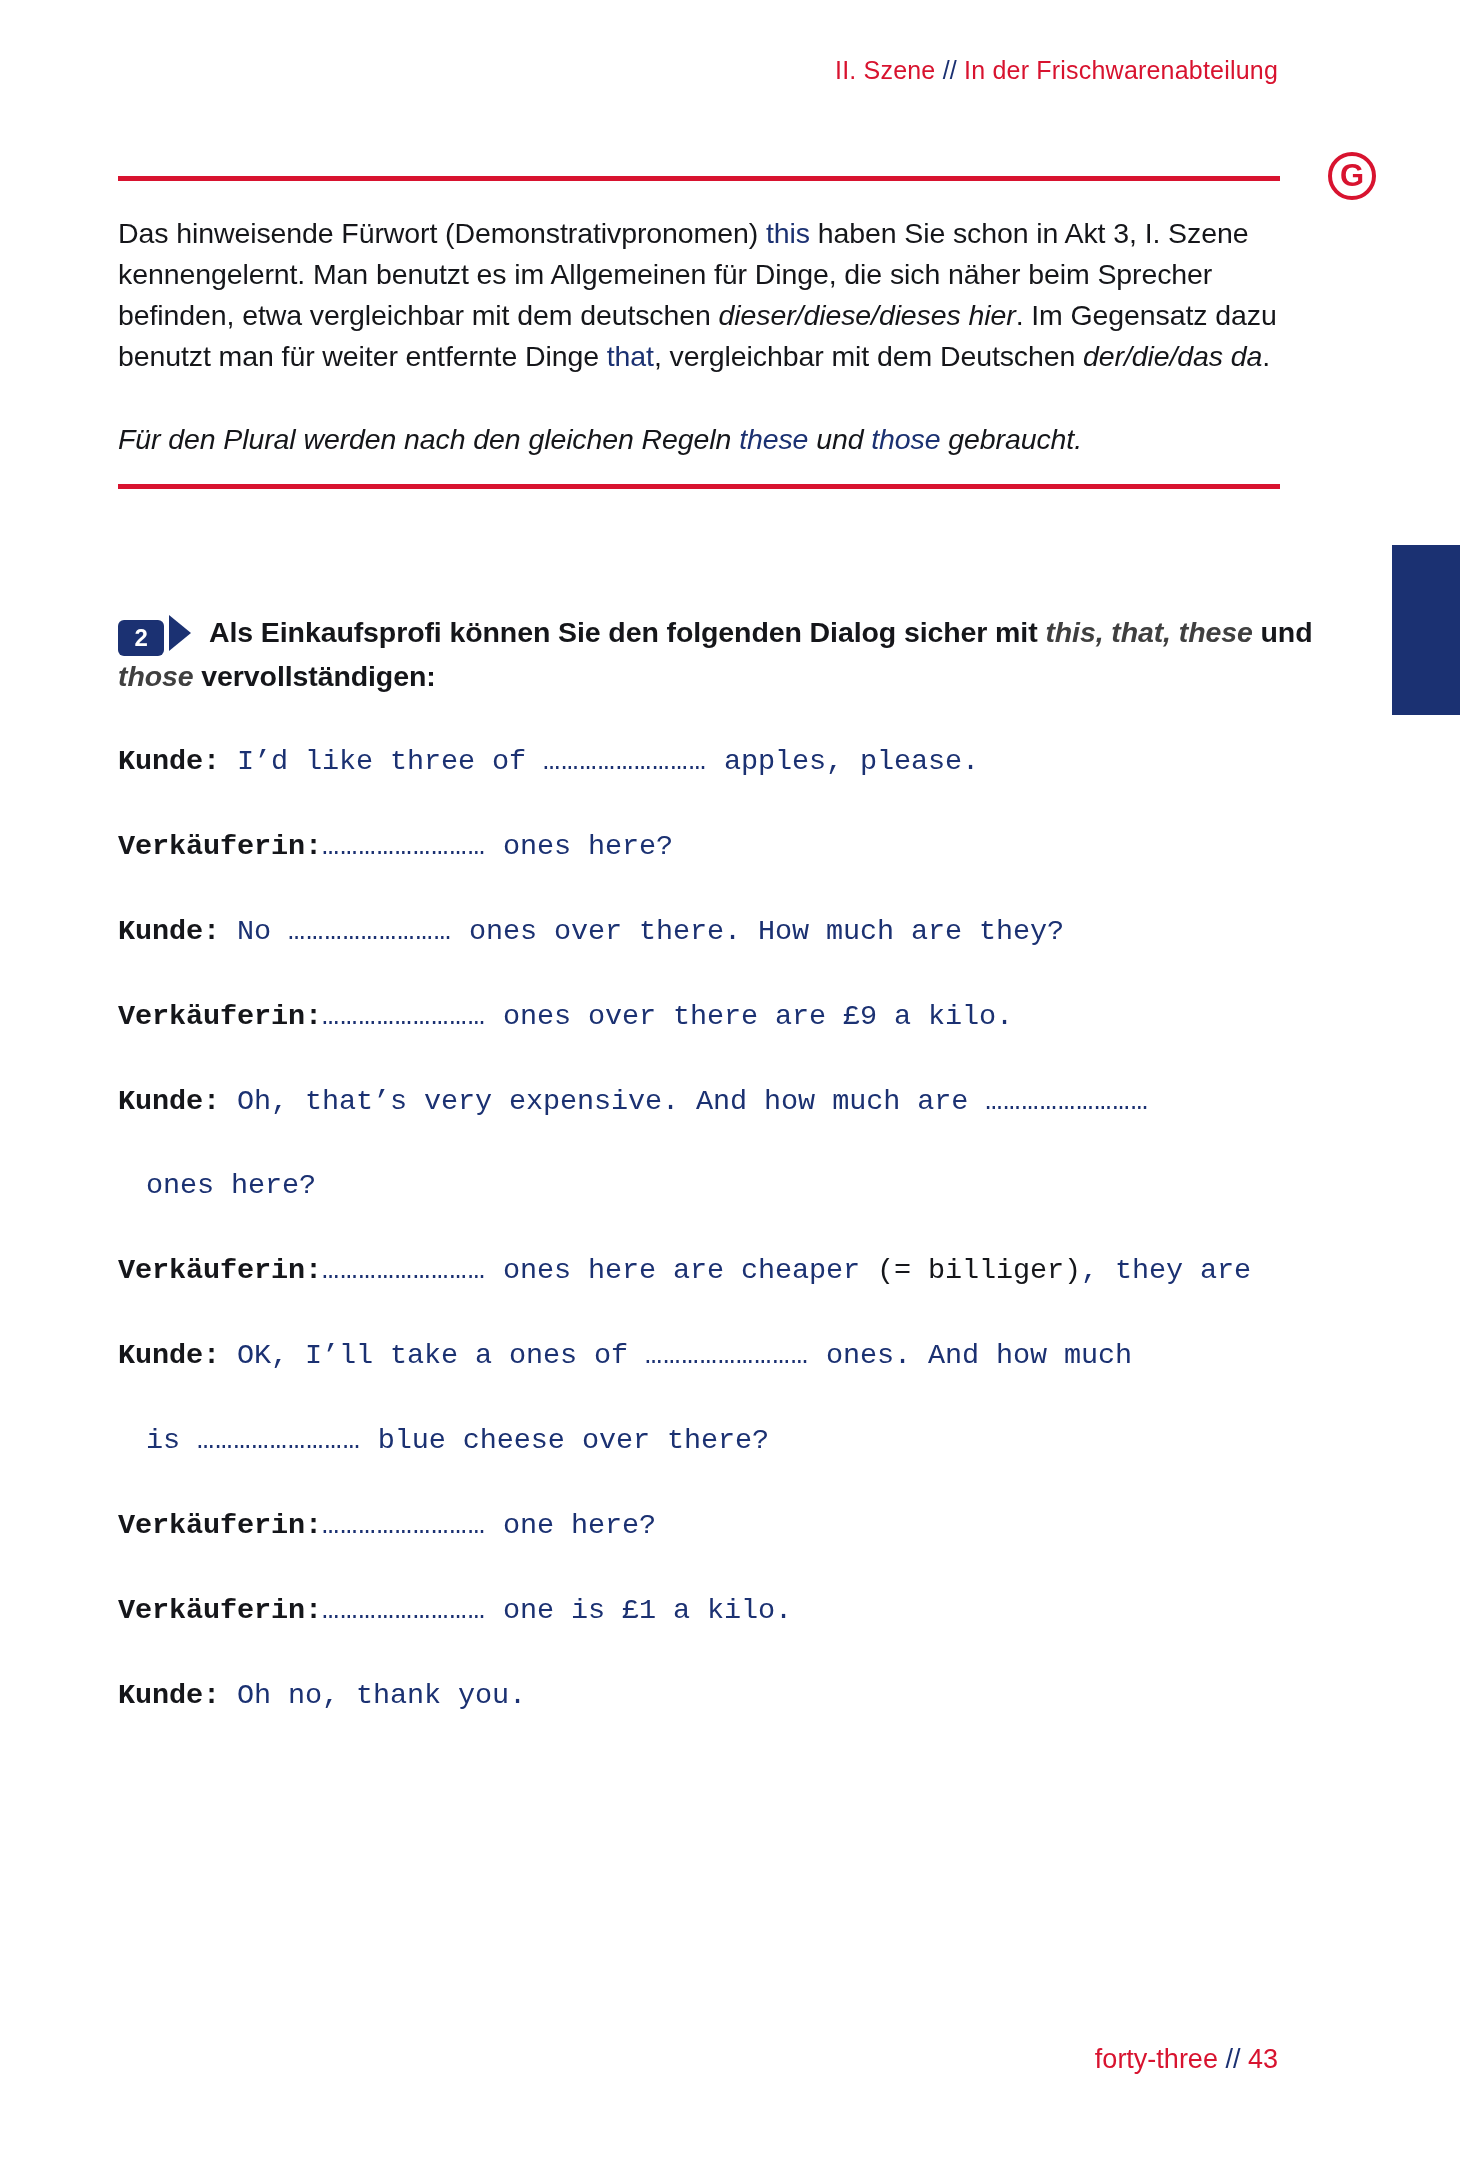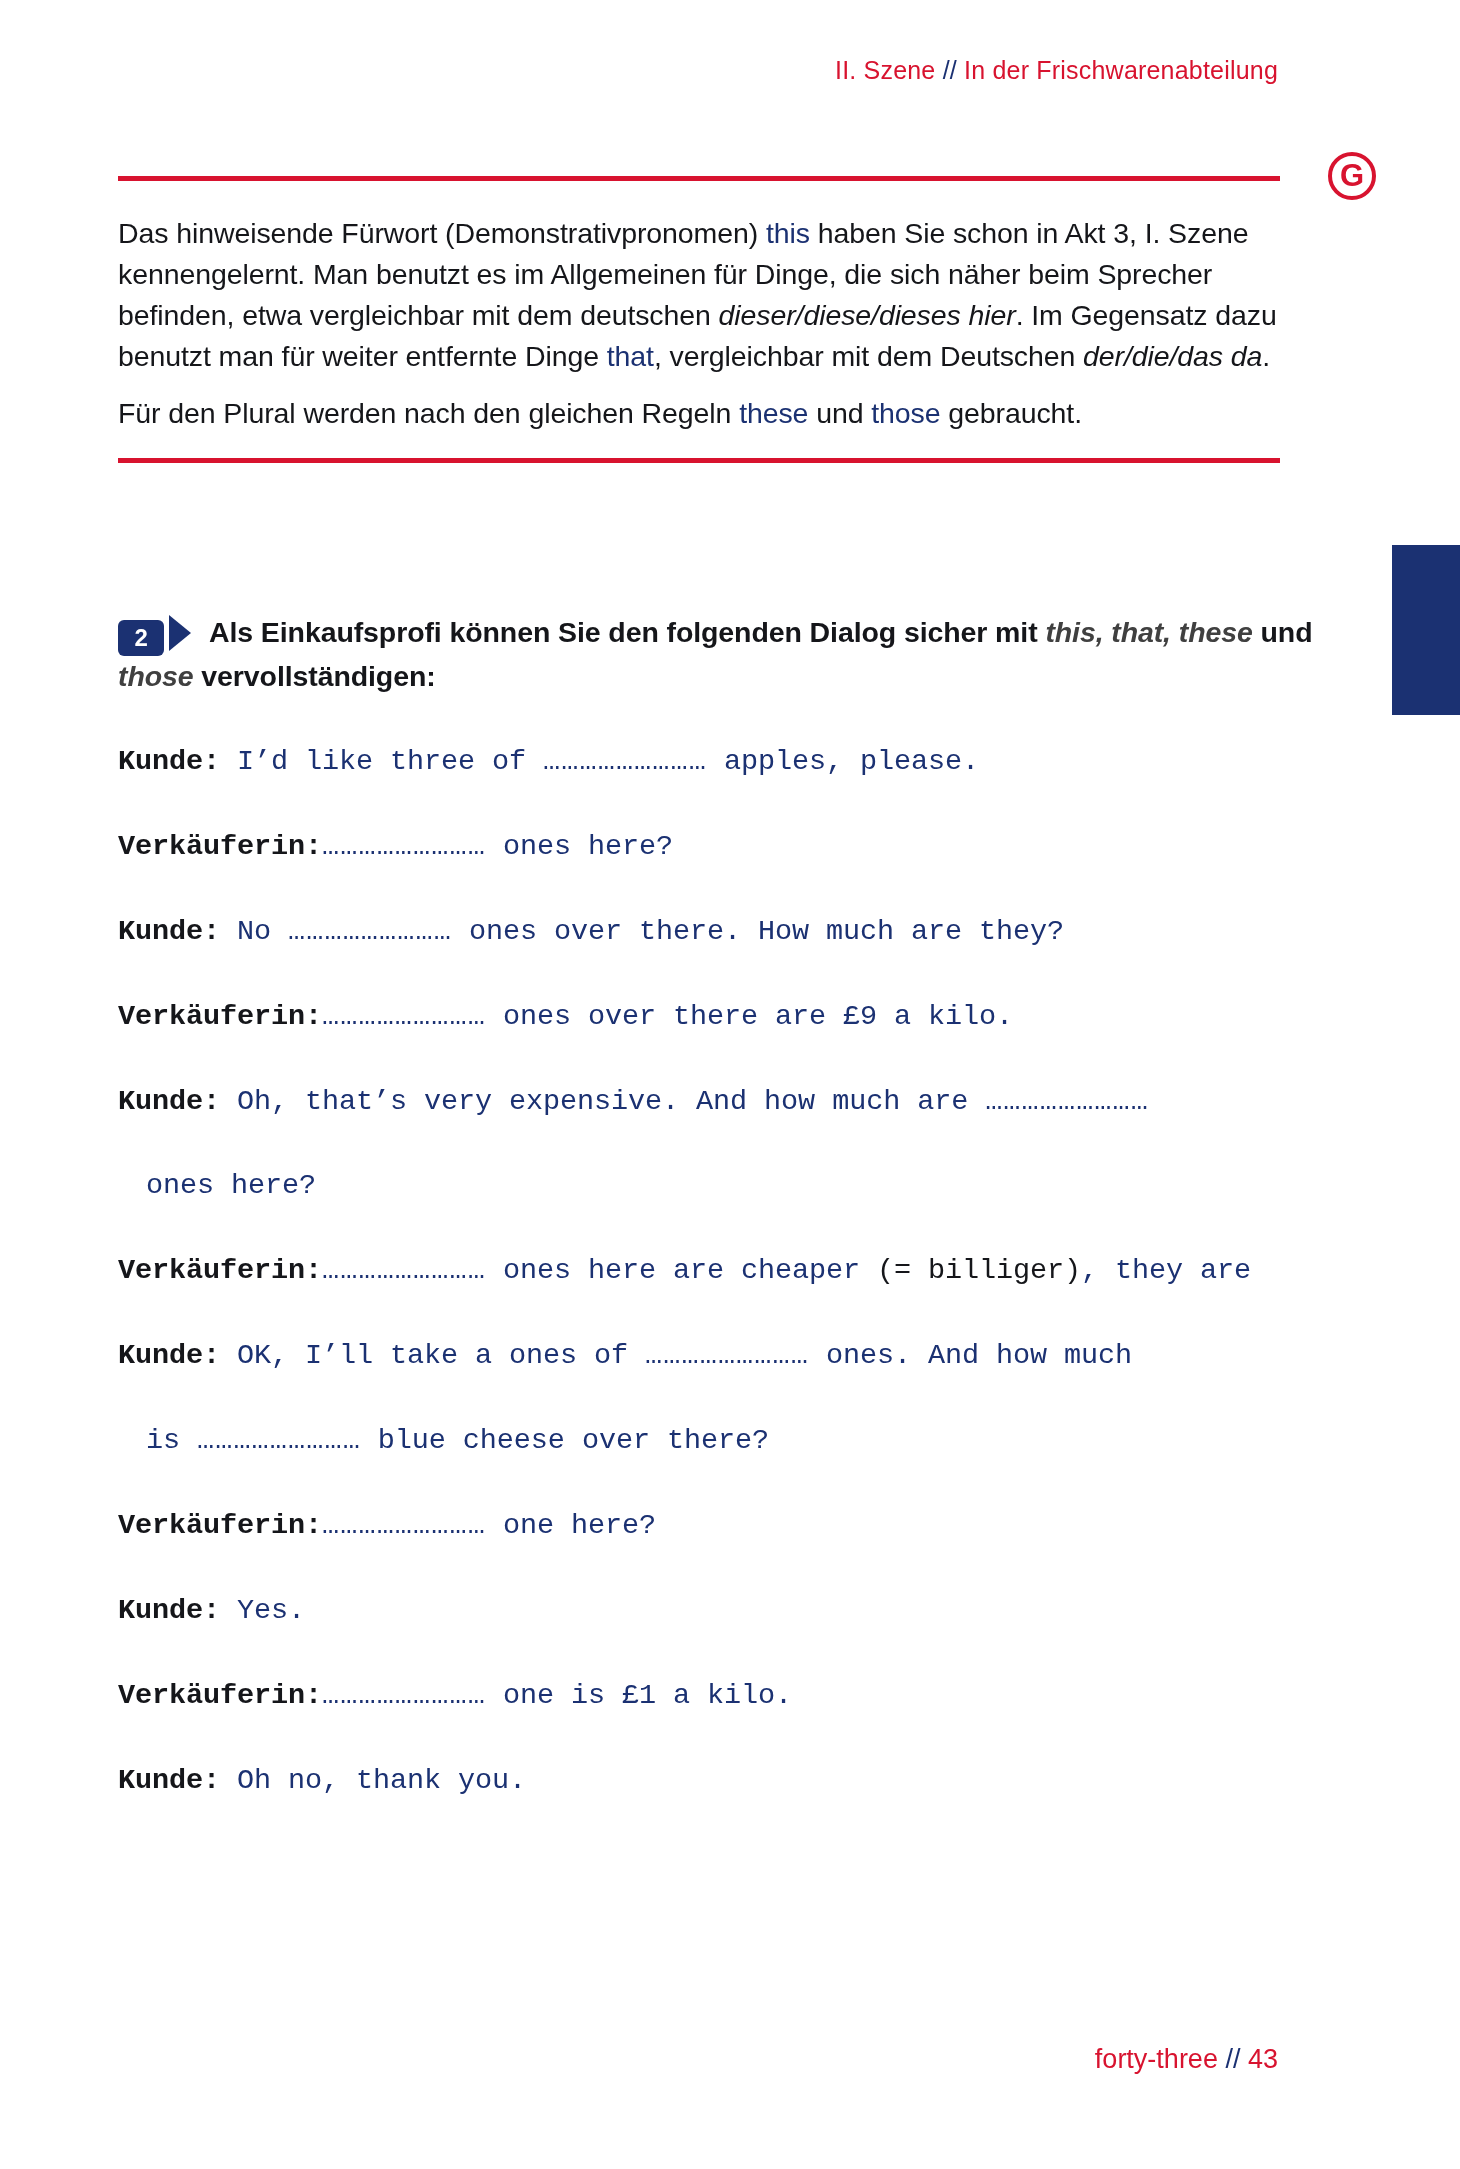--- a/index.html
+++ b/index.html
@@ -70,21 +70,21 @@
   .rule.bottom { margin-top: 24px; }
 
   .grammar-body {
     padding-top: 32px;
     font-size: 28.5px;
     line-height: 1.44;
     color: #15161a;
     letter-spacing: -0.1px;
   }
   .grammar-body p { margin: 0; }
-  .grammar-body p + p { margin-top: 16px; }
+  .grammar-body p + p { margin-top: 42px; font-style: italic; }
 
   .en { color: #1b3172; }
   .it { font-style: italic; }
 
   
   .side-tab {
     position: absolute;
     right: 0;
     top: 545px;
     width: 68px;
@@ -227,23 +227,20 @@
     </p>
 
     <p class="d-line">
       <span class="speaker">Kunde</span><span class="speaker">: </span><span class="en">OK, I’ll take a ones of </span><span class="gap">………………………</span><span class="en"> ones. And how much</span><span class="cont"><span class="en">is </span><span class="gap">………………………</span><span class="en"> blue cheese over there?</span></span>
     </p>
 
     <p class="d-line">
       <span class="speaker">Verkäuferin</span><span class="speaker">:</span><span class="gap">………………………</span><span class="en"> one here?</span>
     </p>
 
-    <p class="d-line">
-      <span class="speaker">Kunde</span><span class="speaker">: </span><span class="en">Yes.</span>
-    </p>
 
     <p class="d-line">
       <span class="speaker">Verkäuferin</span><span class="speaker">:</span><span class="gap">………………………</span><span class="en"> one is £1 a kilo.</span>
     </p>
 
     <p class="d-line">
       <span class="speaker">Kunde</span><span class="speaker">: </span><span class="en">Oh no, thank you.</span>
     </p>
 
   </div>

